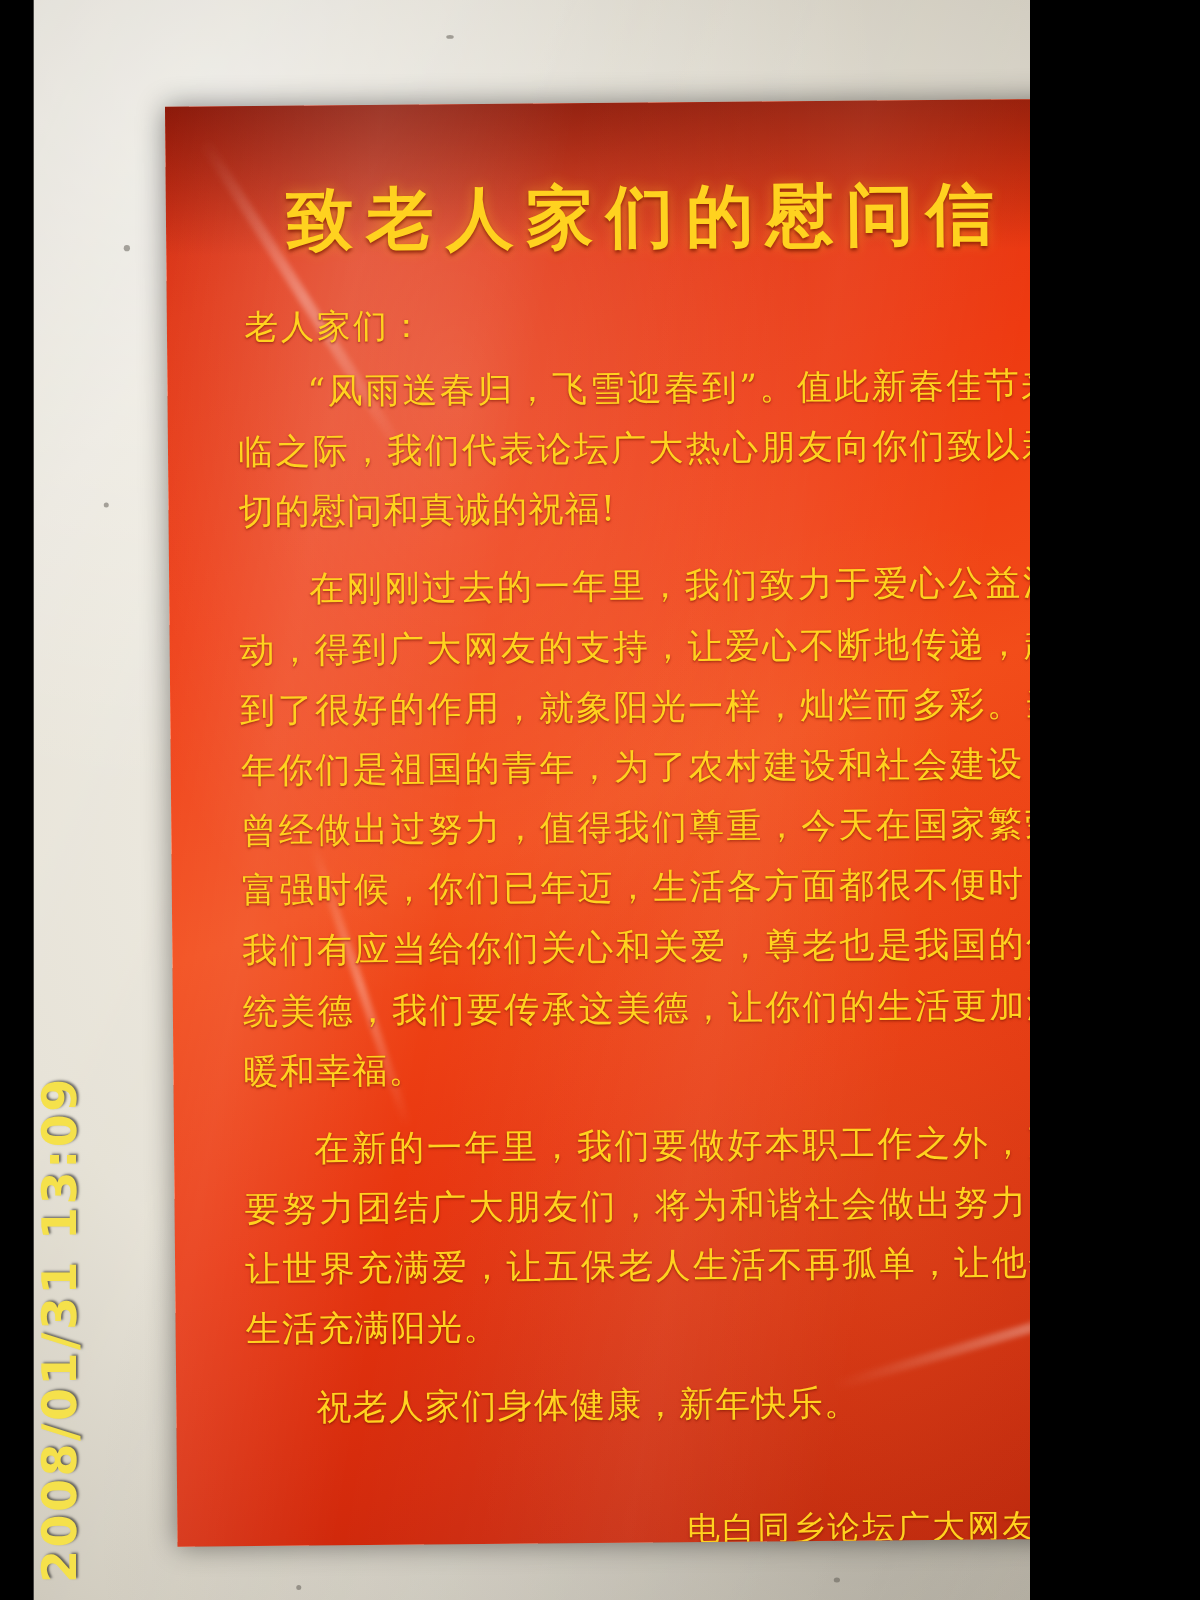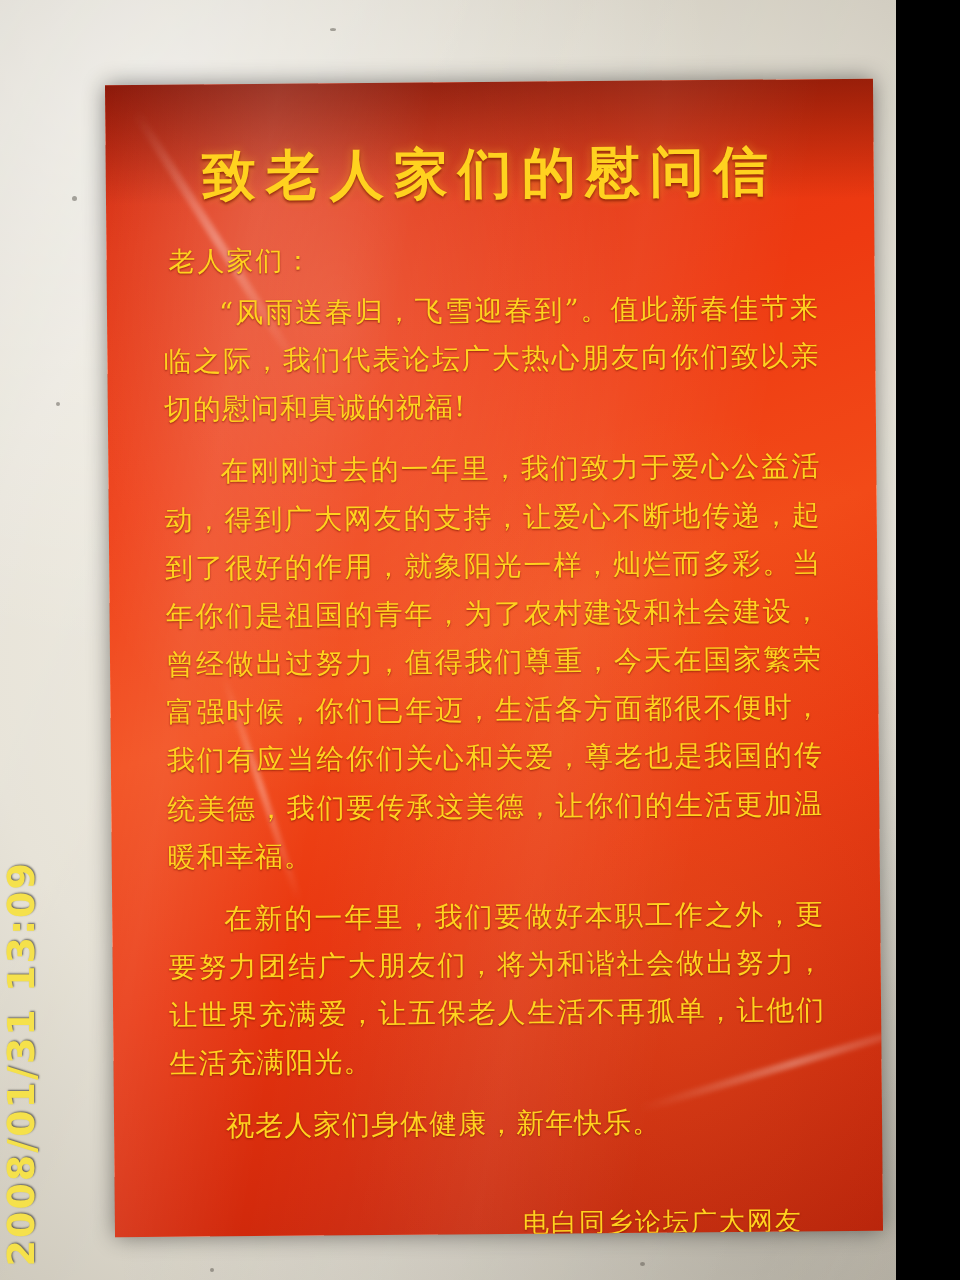--- a/index.html
+++ b/index.html
@@ -5,24 +5,25 @@
   html, body {
     margin: 0;
     padding: 0;
     background: #000;
   }
   body {
     font-family: "DejaVu Sans", sans-serif;
   }
   .photo {
     position: relative;
-    width: 896px;
+    width: 797px;
     height: 1280px;
     overflow: hidden;
     background: #efece4;
+    margin-left: 27px;
   }
   
   .wall {
     position: absolute;
     inset: 0;
     background:
       radial-gradient(circle at 18% 8%, rgba(255,255,255,0.55) 0%, rgba(255,255,255,0) 40%),
       radial-gradient(circle at 85% 95%, rgba(120,115,105,0.35) 0%, rgba(120,115,105,0) 45%),
       radial-gradient(circle at 50% 50%, #f3f0e8 0%, #e7e3d8 60%, #cfcabd 100%);
   }

